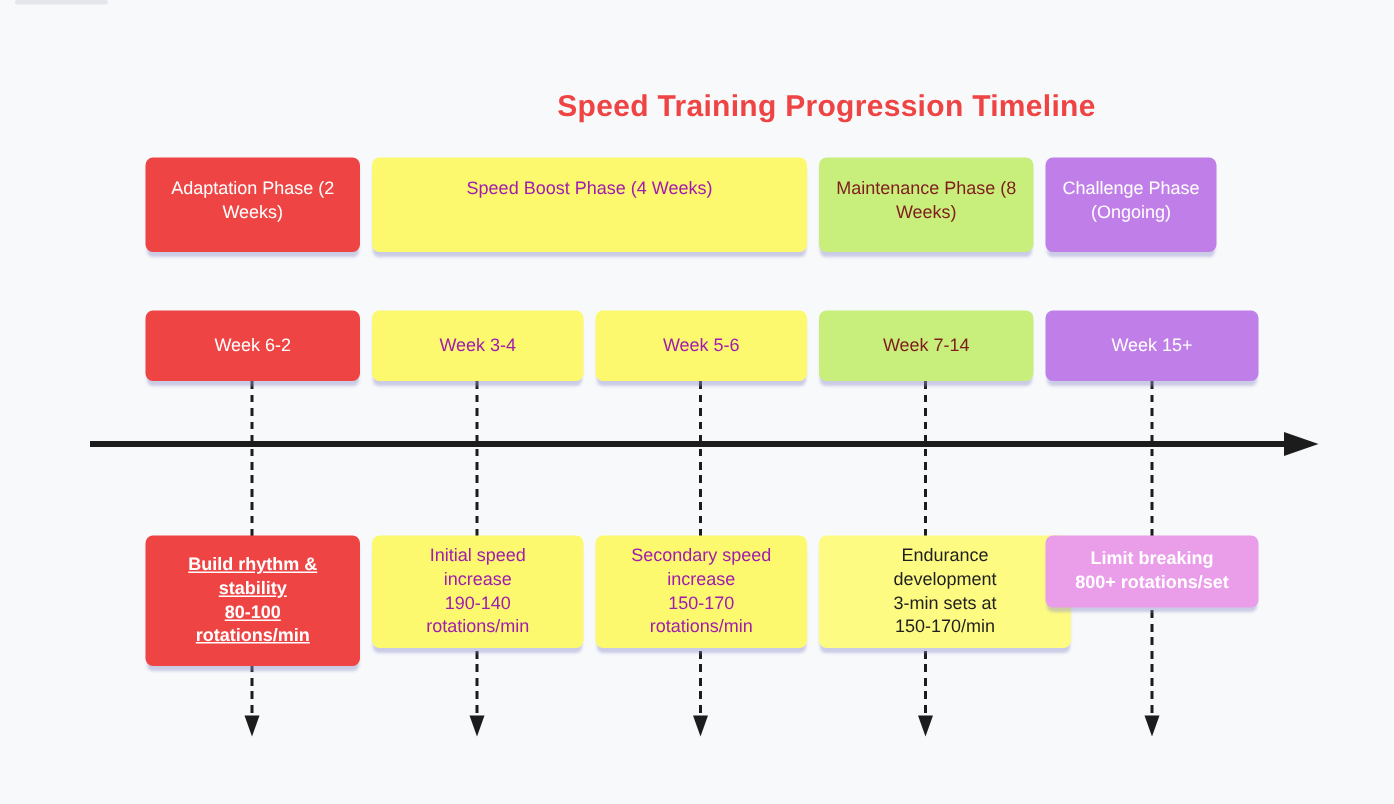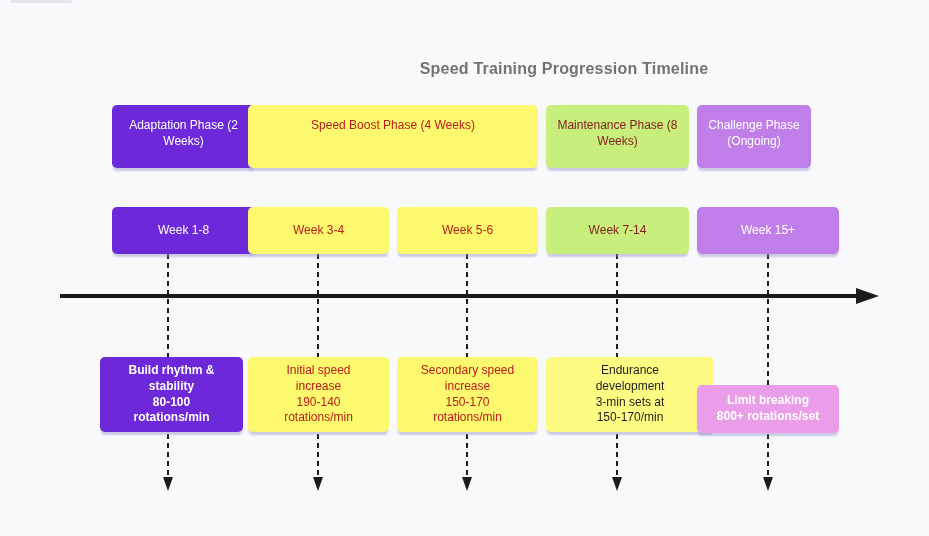--- a/index.html
+++ b/index.html
@@ -15,45 +15,45 @@
     overflow: hidden;
   }
   .artifact {
     position: absolute;
     left: 10px; top: 0; width: 62px; height: 3px;
     background: #e4e6ec;
     border-radius: 2px;
   }
   .title {
     position: absolute;
-    left: 564px; top: 60px;
+    left: 551px; top: 60px;
     transform: translateX(-50%);
-    font-size: 16px;
+    font-size: 20px;
     font-weight: bold;
-    color: #737373;
+    color: #ef4444;
     white-space: nowrap;
     letter-spacing: 0.2px;
   }
   .box {
     position: absolute;
     border-radius: 5px;
     box-shadow: 0 4px 2px -1px rgba(147,147,201,0.45);
     display: flex;
     justify-content: center;
     text-align: center;
     font-size: 12px;
     line-height: 1.3;
     z-index: 2;
     box-sizing: border-box;
   }
   .phase { top: 105px; height: 63px; align-items: flex-start; padding: 13px 8px 0 8px; }
   .week  { top: 207px; height: 47px; align-items: center; padding: 0 6px; }
   .event { top: 357px; align-items: center; padding: 4px 8px; white-space: pre-line; }
-  .c-purple { background: #6d28d9; color: #ffffff; margin-left: 15px; }
-  .c-yellow { background: #fcf96e; color: #b91c1c; }
+  .c-purple { background: #ef4444; color: #ffffff; }
+  .c-yellow { background: #fcf96e; color: #a21caf; }
   .c-yellow-light { background: #fdfb82; color: #1f1f1f; }
   .c-green  { background: #c8ee7b; color: #7f1d1d; }
   .c-violet { background: #c07fe8; color: #ffffff; }
   .c-pink   { background: #ea9de8; color: #ffffff; }
   .bold { font-weight: bold; }
 
   .timeline-line {
     position: absolute;
     left: 60px; top: 294px;
     width: 798px; height: 4px;
@@ -109,38 +109,38 @@
   <div class="down-arrowhead" style="left:763px;"></div>
 
   <div class="timeline-line"></div>
   <div class="timeline-arrowhead"></div>
 
   <div class="box phase c-purple" style="left:97px; width:143px;">Adaptation Phase (2 Weeks)</div>
   <div class="box phase c-yellow" style="left:248px; width:290px;">Speed Boost Phase (4 Weeks)</div>
   <div class="box phase c-green" style="left:546px; width:143px;">Maintenance Phase (8 Weeks)</div>
   <div class="box phase c-violet" style="left:697px; width:114px;">Challenge Phase (Ongoing)</div>
 
-  <div class="box week c-purple" style="left:97px; width:143px;">Week 1-8</div>
+  <div class="box week c-purple" style="left:97px; width:143px;">Week 6-2</div>
   <div class="box week c-yellow" style="left:248px; width:141px;">Week 3-4</div>
   <div class="box week c-yellow" style="left:397px; width:141px;">Week 5-6</div>
   <div class="box week c-green" style="left:546px; width:143px;">Week 7-14</div>
   <div class="box week c-violet" style="left:697px; width:142px;">Week 15+</div>
 
-  <div class="box event c-purple bold" style="left:85px; width:143px; height:75px;">Build rhythm &amp;
+  <div class="box event c-purple bold" style="left:97px; width:143px; height:87px;text-decoration:underline;">Build rhythm &amp;
 stability
 80-100
 rotations/min</div>
   <div class="box event c-yellow" style="left:248px; width:141px; height:75px;">Initial speed
 increase
 190-140
 rotations/min</div>
   <div class="box event c-yellow" style="left:397px; width:141px; height:75px;">Secondary speed
 increase
 150-170
 rotations/min</div>
   <div class="box event c-yellow-light" style="left:546px; width:168px; height:75px;">Endurance
 development
 3-min sets at
 150-170/min</div>
-  <div class="box event c-pink bold" style="left:697px; width:142px; height:48px;margin-top:28px;">Limit breaking
+  <div class="box event c-pink bold" style="left:697px; width:142px; height:48px;">Limit breaking
 800+ rotations/set</div>
 
 </div>
 
 </body></html>

